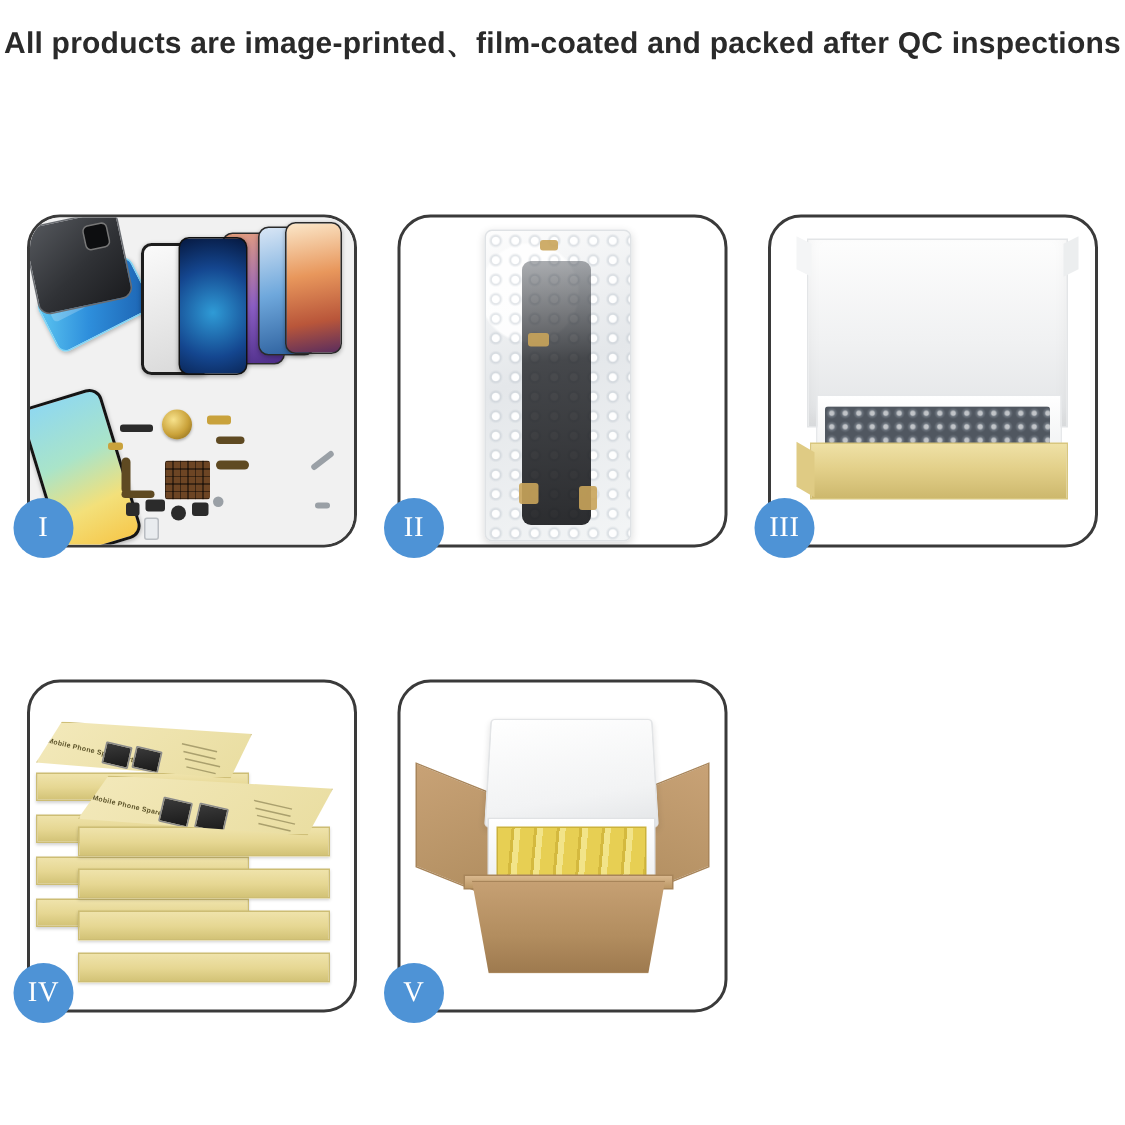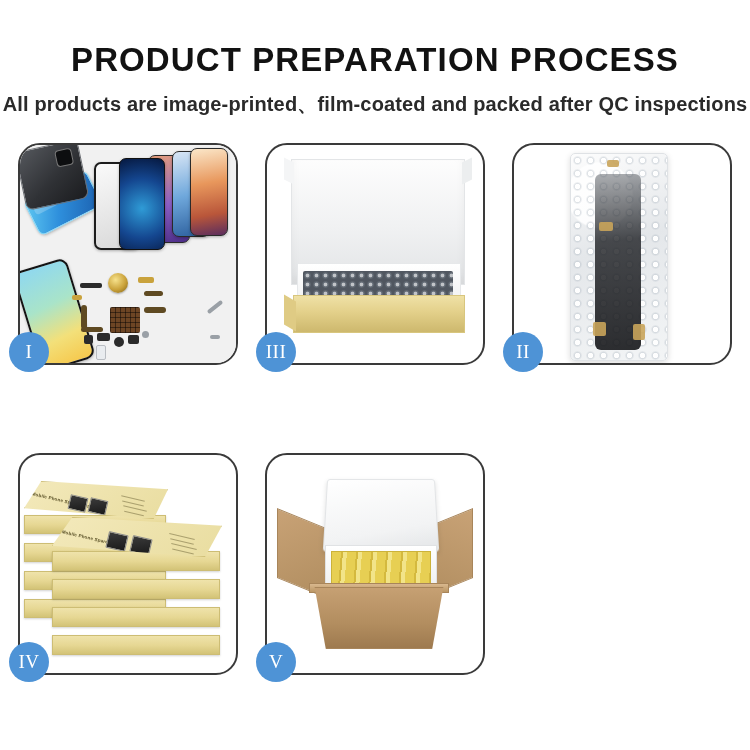--- a/index.html
+++ b/index.html
@@ -360,21 +360,20 @@
   .c6-tab {
     position:absolute;
     background: rgba(138,110,72,0.62);
     border-radius:1px;
   }
 </style>
 </head>
 <body>
 
 <div class="header">
-  <h1 class="title">PRODUCT PREPARATION PROCESS</h1>
   <p class="subtitle">All products are image-printed、film-coated and packed after QC inspections</p>
 </div>
 
 <div class="grid">
 
   <div class="card card-1">
     <div class="card-inner">
       <div class="p1">
         <div class="ph ph-blue"></div>
         <div class="ph ph-a"></div>
@@ -402,39 +401,39 @@
         <div class="prt slv" style="left:186px;top:160px;width:18px;height:4px;transform:rotate(-38deg);"></div>
         <div class="prt slv" style="left:190px;top:190px;width:10px;height:4px;"></div>
         <div class="prt gld" style="left:52px;top:150px;width:10px;height:5px;"></div>
       </div>
     </div>
     <div class="badge">I</div>
   </div>
 
   <div class="card">
     <div class="card-inner">
-      <div class="box3-lid"></div>
-      <div class="box3-foam"></div>
-      <div class="box3-wrap"></div>
-      <div class="box3-base"></div>
-    </div>
-    <div class="badge">III</div>
-  </div>
-
-  <div class="card">
-    <div class="card-inner">
       <div class="bubble-bag">
         <div class="bag-part"></div>
         <div class="bag-tape" style="left:36px;top:6px;width:12px;height:7px;"></div>
         <div class="bag-tape" style="left:28px;top:68px;width:14px;height:9px;"></div>
         <div class="bag-tape" style="left:22px;top:168px;width:13px;height:14px;"></div>
         <div class="bag-tape" style="left:62px;top:170px;width:12px;height:16px;"></div>
       </div>
     </div>
     <div class="badge">II</div>
+  </div>
+
+  <div class="card">
+    <div class="card-inner">
+      <div class="box3-lid"></div>
+      <div class="box3-foam"></div>
+      <div class="box3-wrap"></div>
+      <div class="box3-base"></div>
+    </div>
+    <div class="badge">III</div>
   </div>
 
   <div class="card">
     <div class="card-inner">
       <div class="stack">
 
         <div class="sbox" style="left:4px;top:60px;width:140px;height:17px;"></div>
         <div class="sbox" style="left:4px;top:88px;width:140px;height:17px;"></div>
         <div class="sbox" style="left:4px;top:116px;width:140px;height:17px;"></div>
         <div class="sbox" style="left:4px;top:144px;width:140px;height:17px;"></div>

